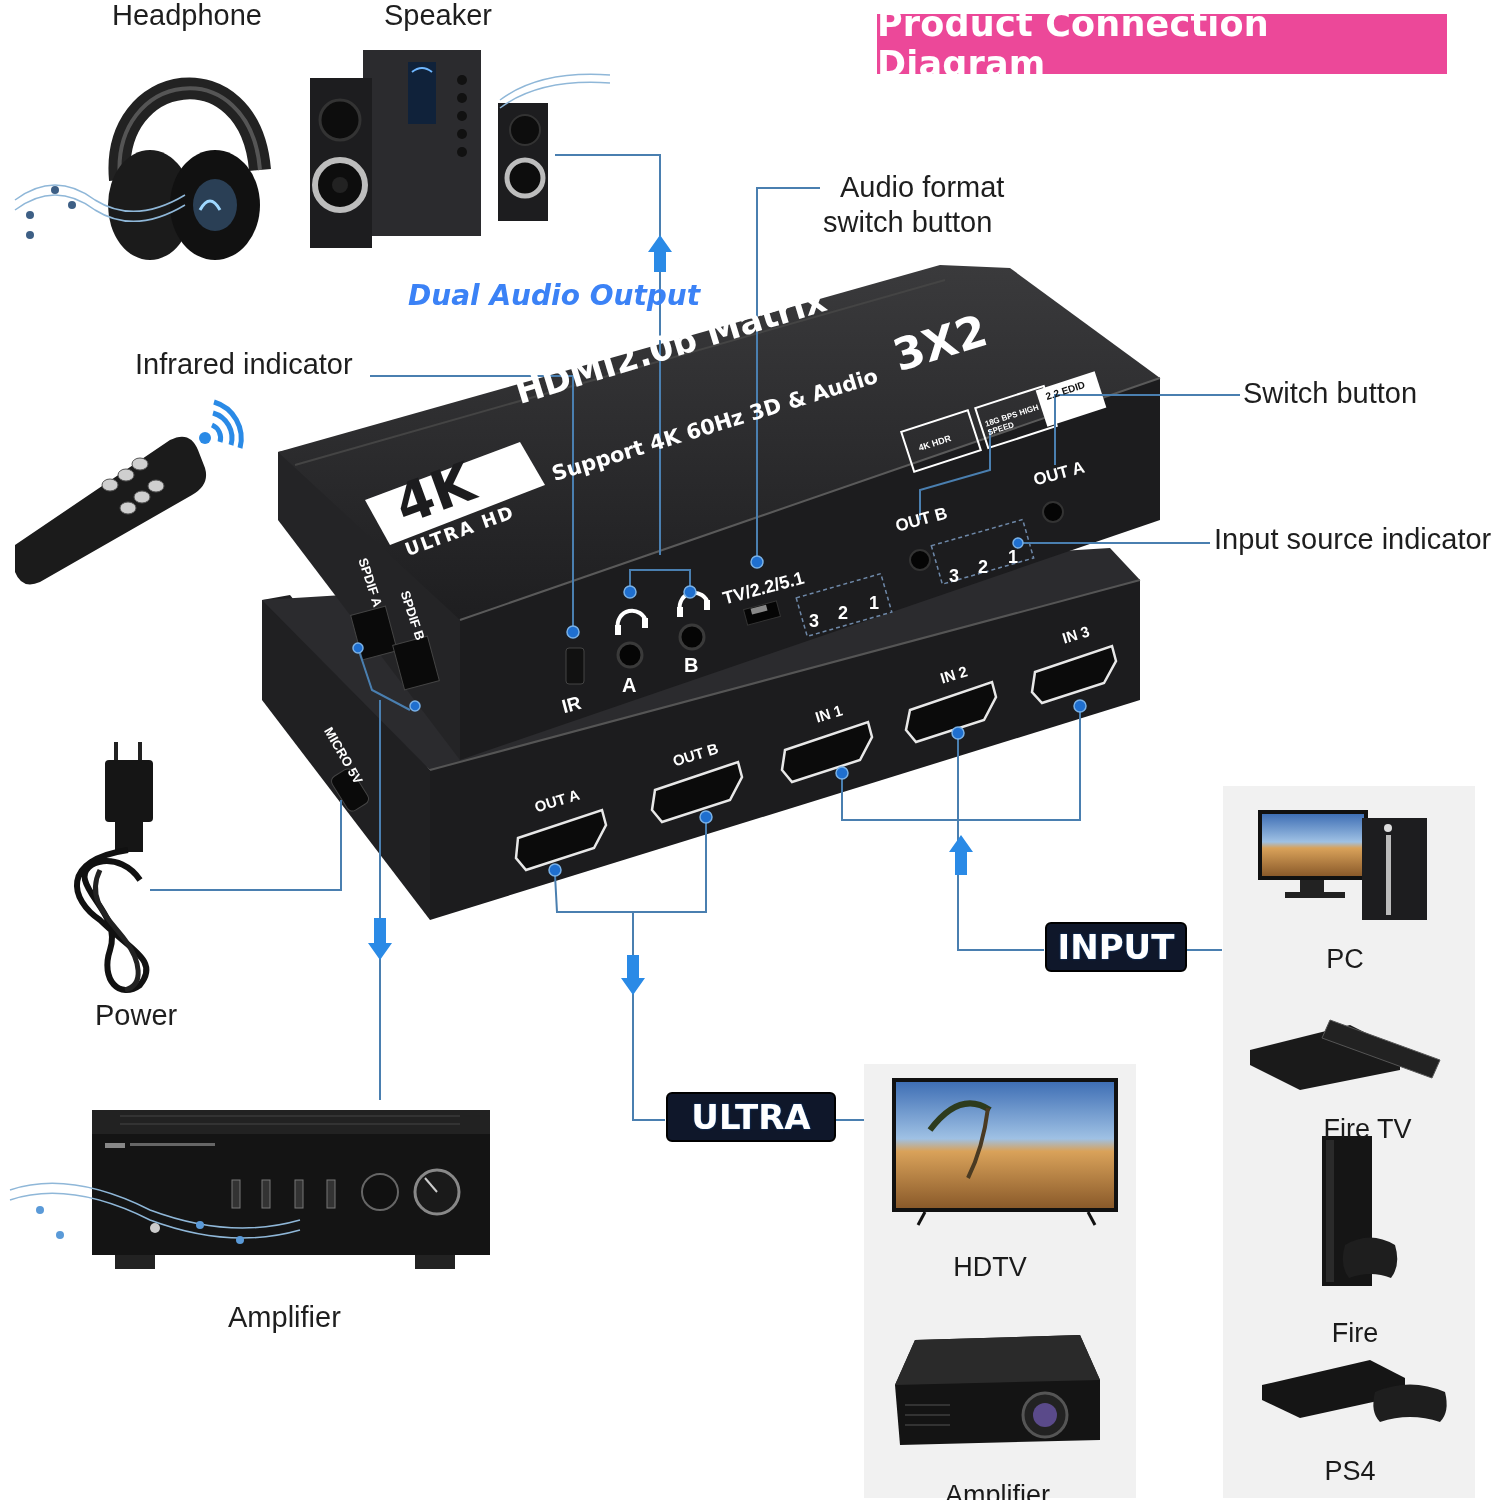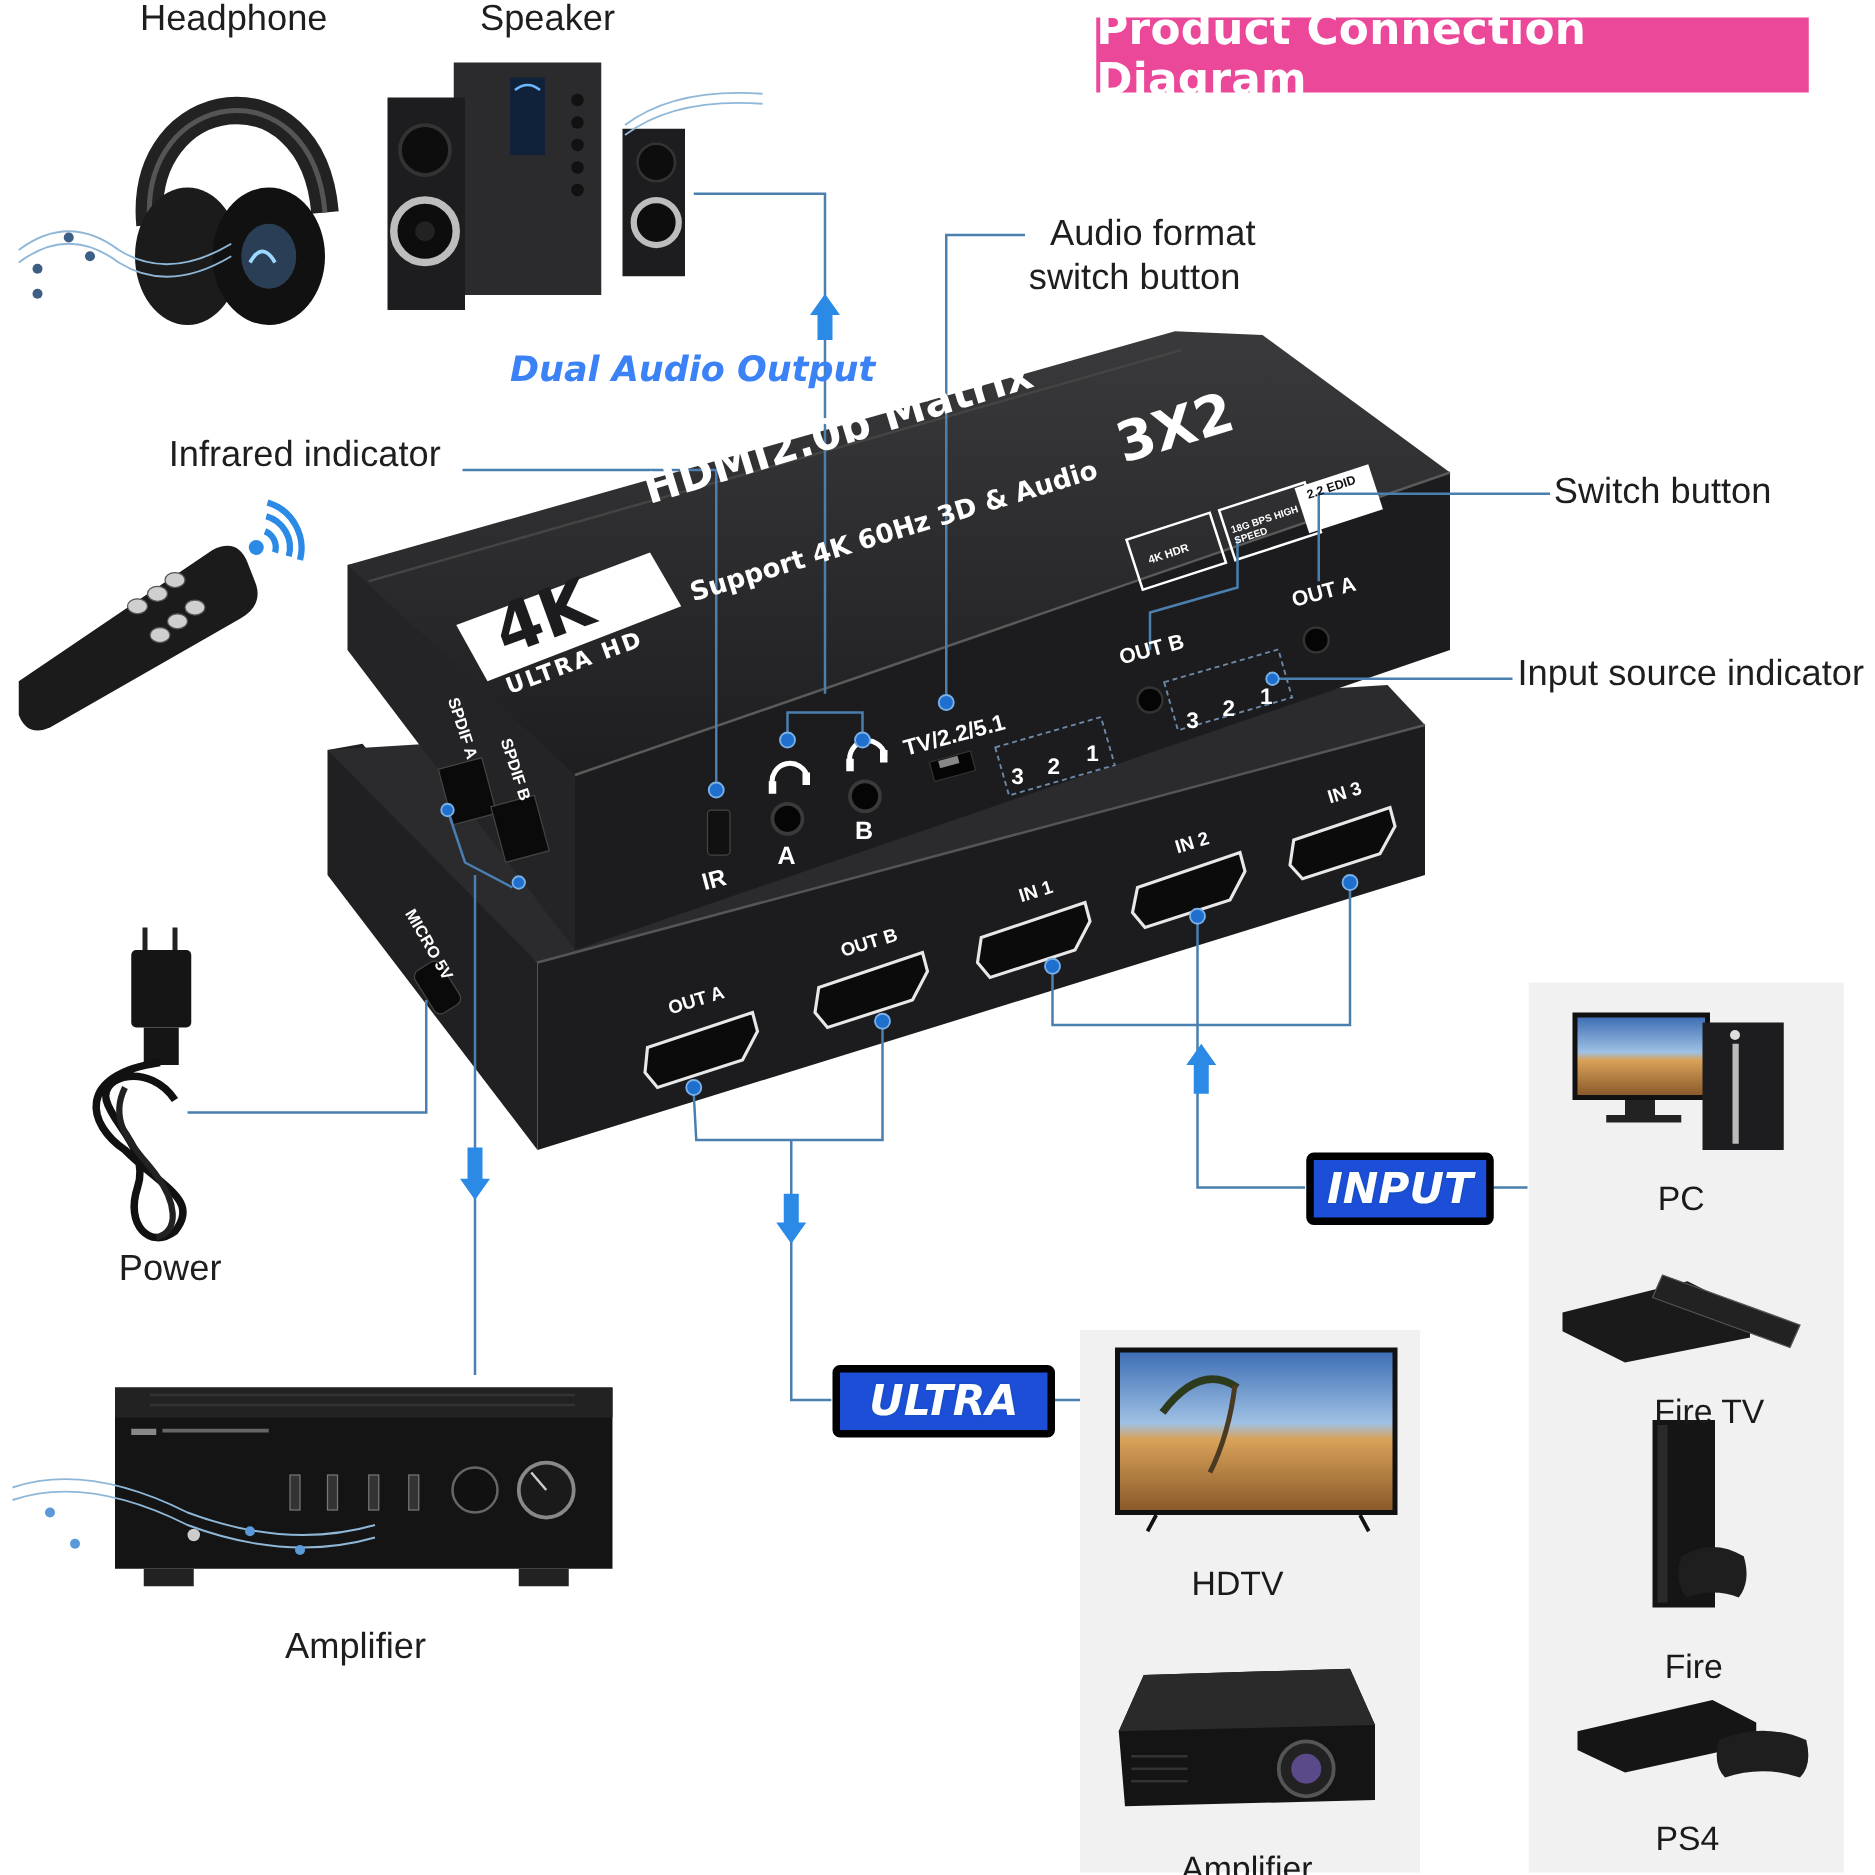--- a/index.html
+++ b/index.html
@@ -3,23 +3,23 @@
 <meta charset="utf-8">
 <style>
   html, body { margin:0; padding:0; }
   body { width:1500px; height:1500px; position:relative; background:#ffffff; overflow:hidden;
          font-family:"Liberation Sans", "DejaVu Sans", sans-serif; color:#1a1a1a; }
   .abs { position:absolute; }
   .label { position:absolute; font-size:29px; color:#1e1e1e; line-height:1.2; white-space:nowrap; }
   .title-banner { position:absolute; left:877px; top:14px; width:570px; height:60px; background:#ec4899;
                   color:#fff; font-family:"DejaVu Sans", sans-serif; font-weight:bold; font-size:35px;
                   display:flex; align-items:center; justify-content:center; letter-spacing:0.2px; }
-  .pill { position:absolute; background:#1d4ed8; border-radius:6px; color:#fff; font-weight:bold;
+  .pill { position:absolute; background:#0f172a; border-radius:6px; color:#fff; font-weight:bold;
           font-family:"DejaVu Sans", sans-serif; font-size:34px; display:flex; align-items:center;
-          justify-content:center; border:6px solid #000000; text-shadow:0 0 2px #0b4f9d;font-style:italic; }
+          justify-content:center; border:2px solid #000000; text-shadow:0 0 2px #0b4f9d; }
   .dual { position:absolute; left:408px; top:279px; font-family:"DejaVu Sans", sans-serif; font-weight:bold;
           font-size:28px; color:#3b82f6;font-style:italic; }
   .panel { position:absolute; background:#f1f1f1; }
   .dev-label { position:absolute; font-size:27px; color:#1a1a1a; text-align:center;margin-top:24px; }
   svg { position:absolute; left:0; top:0; }
 </style>
 </head>
 <body>
 
 <div class="title-banner">Product Connection Diagram</div>

